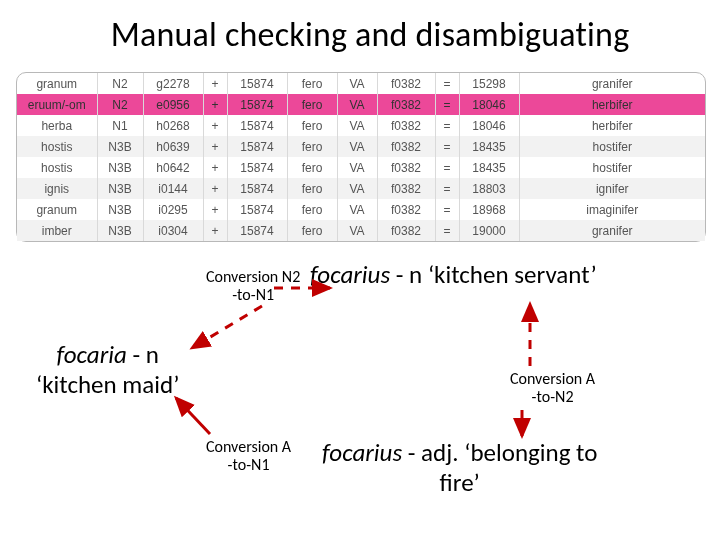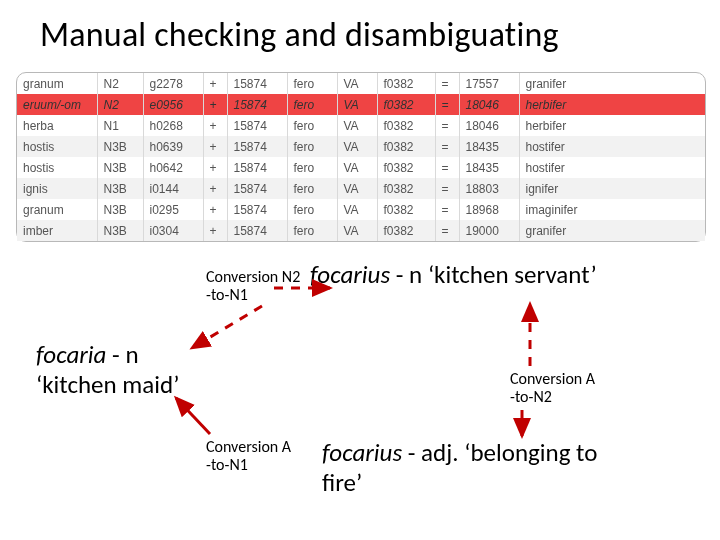--- a/index.html
+++ b/index.html
@@ -10,20 +10,21 @@
     background: #fff;
     font-family: Calibri, "Segoe UI", Arial, sans-serif;
     color: #000;
     overflow: hidden;
   }
   .slide {
     position: relative;
     width: 720px;
     height: 527px;
     box-sizing: border-box;
+    text-align: center;
   }
   .title {
     position: absolute;
     top: 14px;
     left: 40px;
     right: 20px;
     font-size: 34px;
     font-weight: 400;
     letter-spacing: 0.2px;
   }
@@ -46,21 +47,21 @@
     font-size: 12px;
     color: #555;
     padding: 2px 6px 2px 6px;
     height: 17px;
     white-space: nowrap;
     overflow: hidden;
     border-right: 1px solid #d9d9d9;
   }
   td:last-child { border-right: none; }
   tr.alt td { background: #f2f2f2; }
-  tr.sel td { background: #ef4444; color: #333; font-style: italic; }
+  tr.sel td { background: #ec4899; color: #333; }
   
   col.c0 { width: 80px; }
   col.c1 { width: 46px; }
   col.c2 { width: 60px; }
   col.c3 { width: 24px; }
   col.c4 { width: 60px; }
   col.c5 { width: 50px; }
   col.c6 { width: 40px; }
   col.c7 { width: 58px; }
   col.c8 { width: 24px; }
@@ -115,21 +116,21 @@
           <tr>
             <td>granum</td>
             <td>N2</td>
             <td>g2278</td>
             <td>+</td>
             <td>15874</td>
             <td>fero</td>
             <td>VA</td>
             <td>f0382</td>
             <td>=</td>
-            <td>17557</td>
+            <td>15298</td>
             <td>granifer</td>
           </tr>
           <tr class="sel">
             <td>eruum/-om</td>
             <td>N2</td>
             <td>e0956</td>
             <td>+</td>
             <td>15874</td>
             <td>fero</td>
             <td>VA</td>

